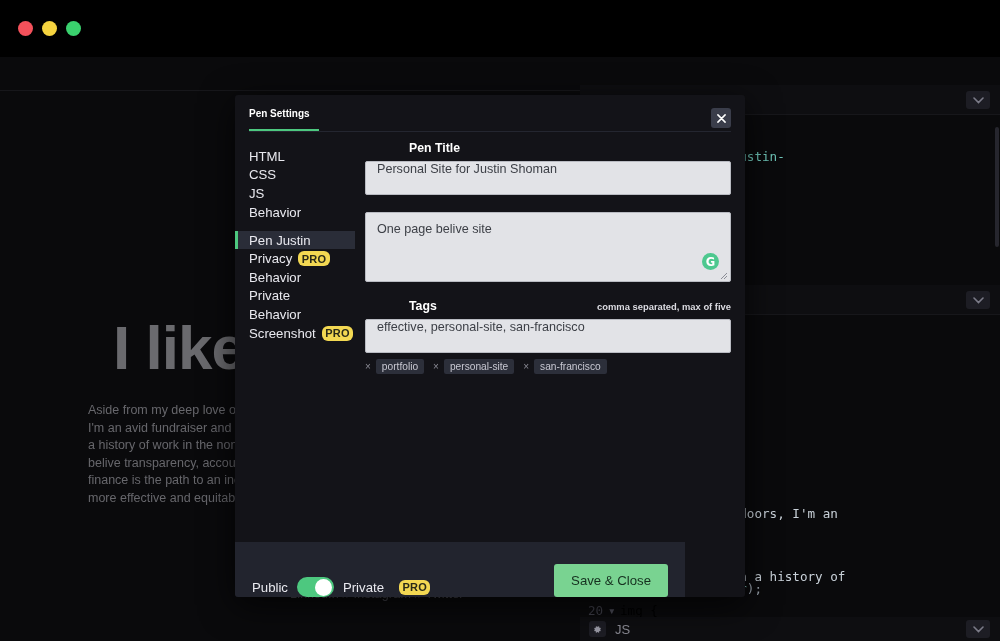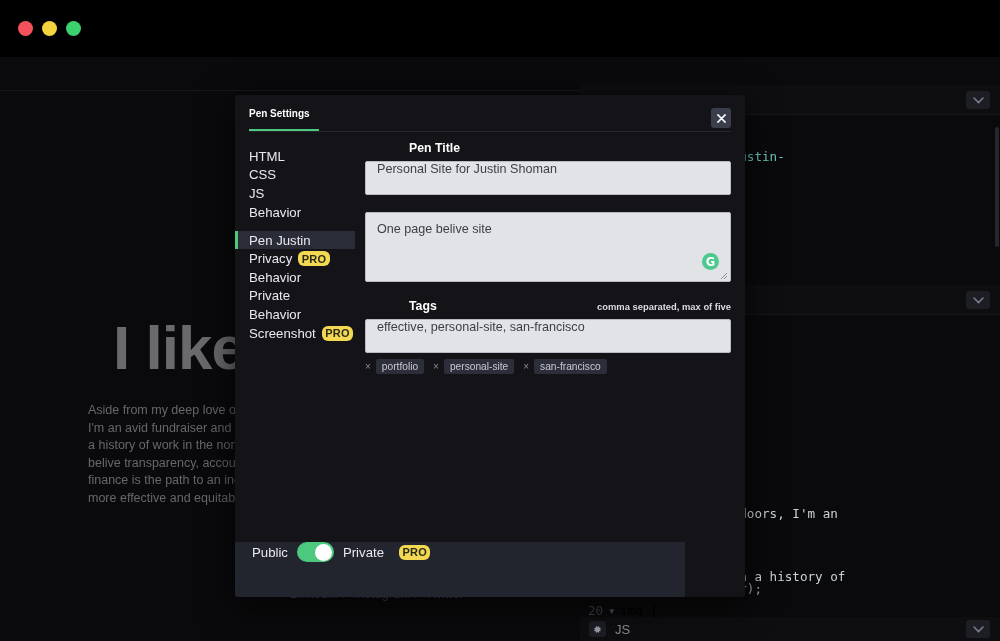--- a/index.html
+++ b/index.html
@@ -228,21 +228,21 @@
   .chip .nm {
     background: #2c2f3a; color: #c8c8d2;
     font-size: 10.2px; padding: 2px 6px; border-radius: 2px;
   }
 
   
   .mfoot {
     position: absolute; left: 0; bottom: 0;
     width: 450px; height: 55px;
     background: #22242e;
-    display: flex; align-items: flex-start;
+    display: flex; align-items: flex-end;
     padding: 0 17px;
   }
   .toggwrap { display: flex; align-items: center; gap: 9px; }
   .tlbl { font-size: 13.2px; color: #e9e9ef; }
   .togg {
     width: 37px; height: 20px; border-radius: 10px;
     background: #4dc87f; position: relative; cursor: pointer;
   }
   .knob {
     position: absolute; right: 1.5px; top: 1.5px;
@@ -453,19 +453,20 @@
 
     <div class="mfoot">
       <div class="toggwrap">
         <span class="tlbl">Public</span>
         <div class="togg">
           <div class="knob"></div>
         </div>
         <span class="tlbl">Private</span>
         <span class="pro">PRO</span>
       </div>
+      <button class="savebtn">Save &amp; Close</button>
     </div>
   </div>
 
   <div class="modal-title">Pen Settings</div>
   <div class="title-underline"></div>
   <div class="head-divider"></div>
 </div>
 
 </body></html>

